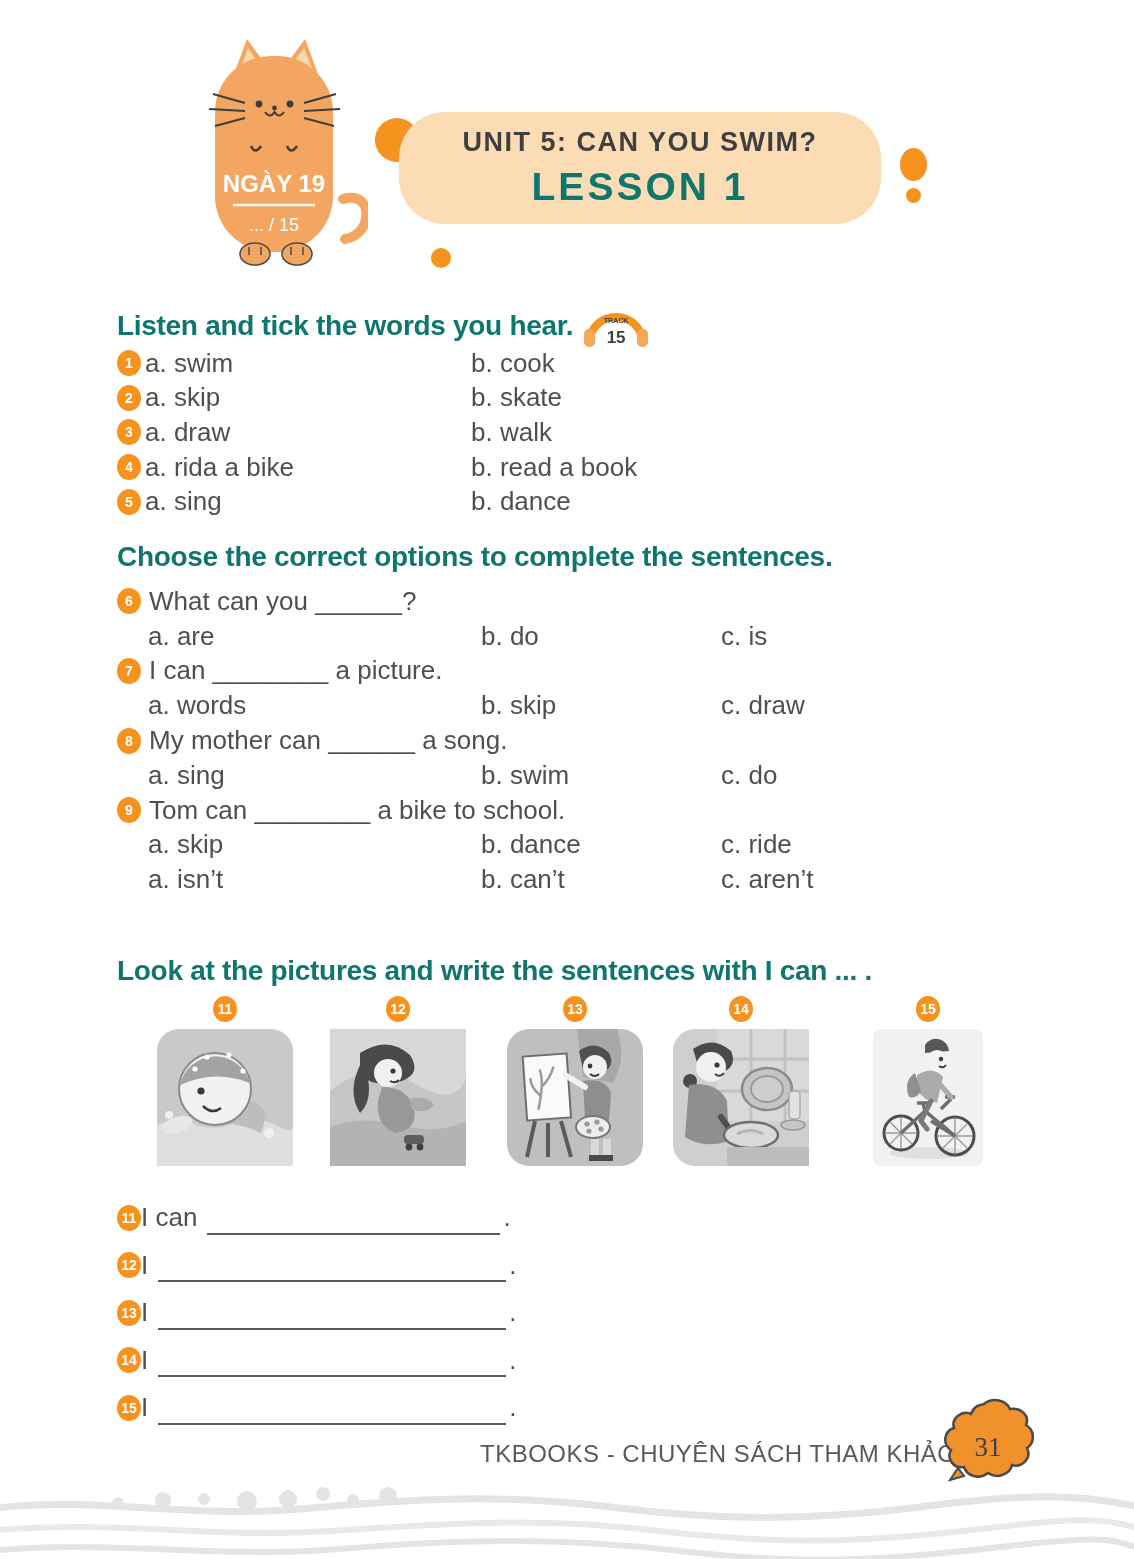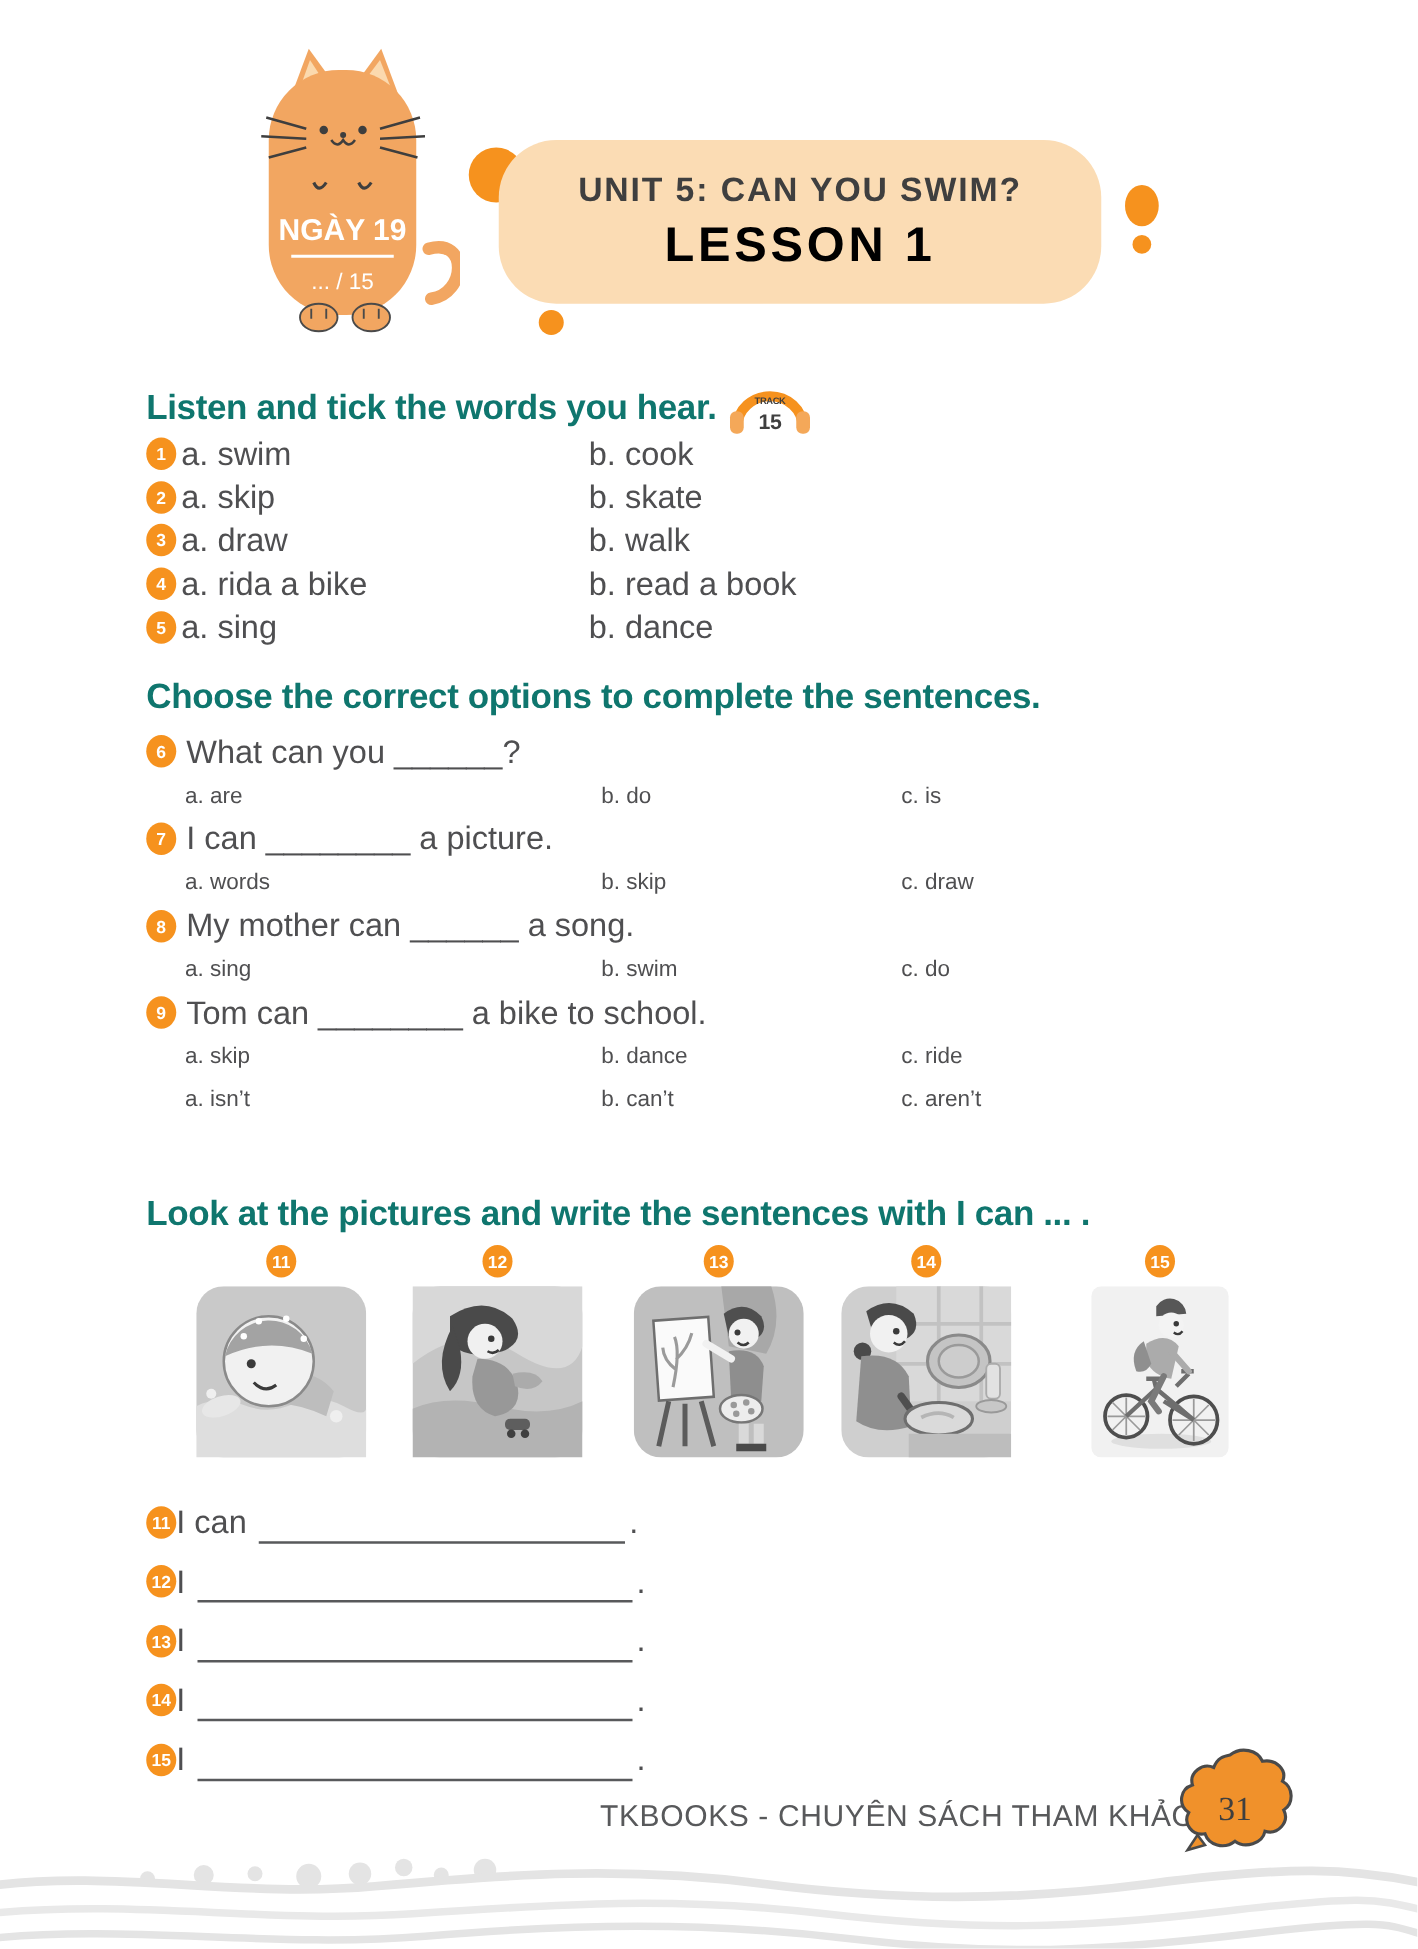--- a/index.html
+++ b/index.html
@@ -2,25 +2,25 @@
 <html><head>
 <meta charset="utf-8">
 <style>
   * { margin:0; padding:0; box-sizing:border-box; }
   body { background:#fff; }
   .page { position:relative; width:1134px; height:1559px; background:#ffffff;
           font-family:"Liberation Sans","DejaVu Sans",sans-serif; overflow:hidden; }
   .abs { position:absolute; }
 
   
-  .banner { left:399px; top:112px; width:482px; height:131px; background:#FBDCB4;
+  .banner { left:399px; top:112px; width:482px; height:112px; background:#FBDCB4;
             border-radius:46px; display:flex; flex-direction:column; align-items:center;
             justify-content:center; gap:7px; }
   .banner .unit { font-size:27px; font-weight:bold; color:#3F3F3F; letter-spacing:1.5px; }
-  .banner .lesson { font-size:39px; font-weight:bold; color:#000000; letter-spacing:3px; }
+  .banner .lesson { font-size:39px; font-weight:bold; color:#0f766e; letter-spacing:3px; }
   .dot { background:#F6921E; border-radius:50%; }
 
   
   .sec-title { font-size:28px; font-weight:bold; color:#0f766e; letter-spacing:-0.3px; white-space:nowrap; }
   #sec1-title { left:117px; top:303px; display:flex; align-items:center; gap:10px; }
 
   
   .badge { display:inline-flex; flex:none; align-items:center; justify-content:center;
            width:24px; height:26px; border-radius:50%; background:#F6921E; color:#fff;
            font-weight:bold; font-size:14px; }
@@ -30,21 +30,21 @@
   .s1-row { display:flex; align-items:center; height:34.6px; font-size:26px; color:#4F4F51; }
   .s1-row .col-a { flex:none; width:326px; margin-left:4px; }
   .s1-row .col-b { flex:none; }
 
   
   #sec2-title { left:117px; top:541px; }
   #sec2-items { left:117px; top:584px; width:940px; }
   .q-line { display:flex; align-items:center; height:34.8px; font-size:26px; color:#4F4F51; }
   .q-line .q-text { margin-left:8px; white-space:nowrap; }
   .opt-line { display:flex; align-items:center; height:34.8px; margin-left:31px;
-              font-size:18px; color:#4F4F51; }
+              font-size:26px; color:#4F4F51; }
   .opt-line .oa { flex:none; width:333px; }
   .opt-line .ob { flex:none; width:240px; }
 
   
   #sec3-title { left:117px; top:955px; }
   #pics { left:117px; top:996px; width:917px; height:175px; }
   .pic { position:absolute; top:0; width:136px; text-align:center; }
   .pic .badge { margin:0 auto 7px auto; }
   .pic svg { display:block; }
 

